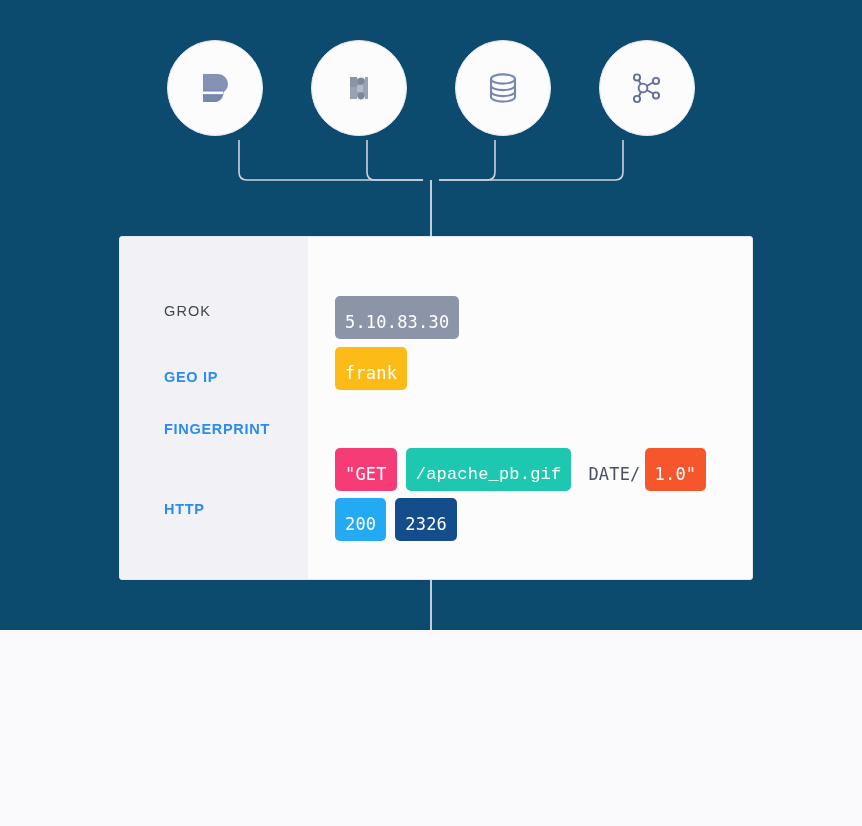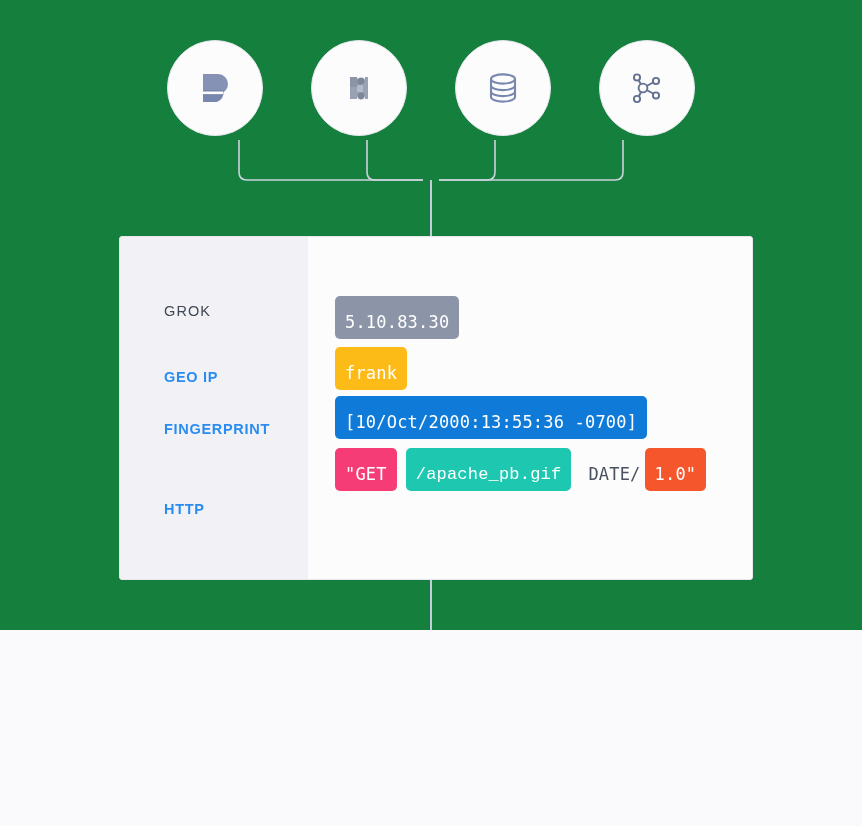--- a/index.html
+++ b/index.html
@@ -9,21 +9,21 @@
     background: #fafafc;
   }
   body {
     font-family: "Liberation Sans", sans-serif;
     -webkit-font-smoothing: antialiased;
   }
   #stage {
     position: relative;
     width: 862px;
     height: 630px;
-    background: #15803d;
+    background: #0c4a6e;
     overflow: hidden;
   }
 
   
   .wires {
     position: absolute;
     left: 0;
     top: 0;
     width: 862px;
     height: 826px;
@@ -236,33 +236,35 @@
 
       <div class="row r0">
         <span class="tok" style="background: rgb(140, 148, 168); color: rgb(255, 255, 255);">5.10.83.30</span>
         <span class="gap"></span>
       </div>
 
       <div class="row r1">
         <span class="tok" style="background: rgb(253, 187, 24); color: rgb(255, 255, 255);">frank</span>
       </div>
 
-      <div class="row r2">
-        <span class="tok" style="background: rgb(15, 122, 216); color: rgb(255, 255, 255);">[10/Oct/2000:13:55:36 -0700]</span>
-      </div>
 
       <div class="row r3">
         <span class="tok" style="background: rgb(246, 60, 118); color: rgb(255, 255, 255);">"GET</span>
         <span class="gap"></span>
         <span class="tok" style="background: rgb(30, 200, 176); color: rgb(255, 255, 255); font-family: Liberation Mono, monospace;">/apache_pb.gif</span>
         <span class="gap"></span>
         <span class="tok plain" style="color: rgb(74, 81, 96);">DATE/</span>
         <span class="tok" style="background: rgb(246, 86, 44); color: rgb(255, 255, 255);">1.0"</span>
       </div>
 
+      <div class="row r4">
+        <span class="tok" style="background: rgb(35, 170, 242); color: rgb(255, 255, 255);">200</span>
+        <span class="gap"></span>
+        <span class="tok" style="background: rgb(19, 77, 140); color: rgb(255, 255, 255);">2326</span>
+      </div>
 
     </div>
   </div>
 
   <div class="node-row bottom">
 
     <div class="node">
       <span>
         <svg width="44" height="44" viewBox="0 0 44 44">
           <path d="M10.5 15.5 a13 13 0 0 1 22 -2 h-22 z" fill="#8592b5"></path>

